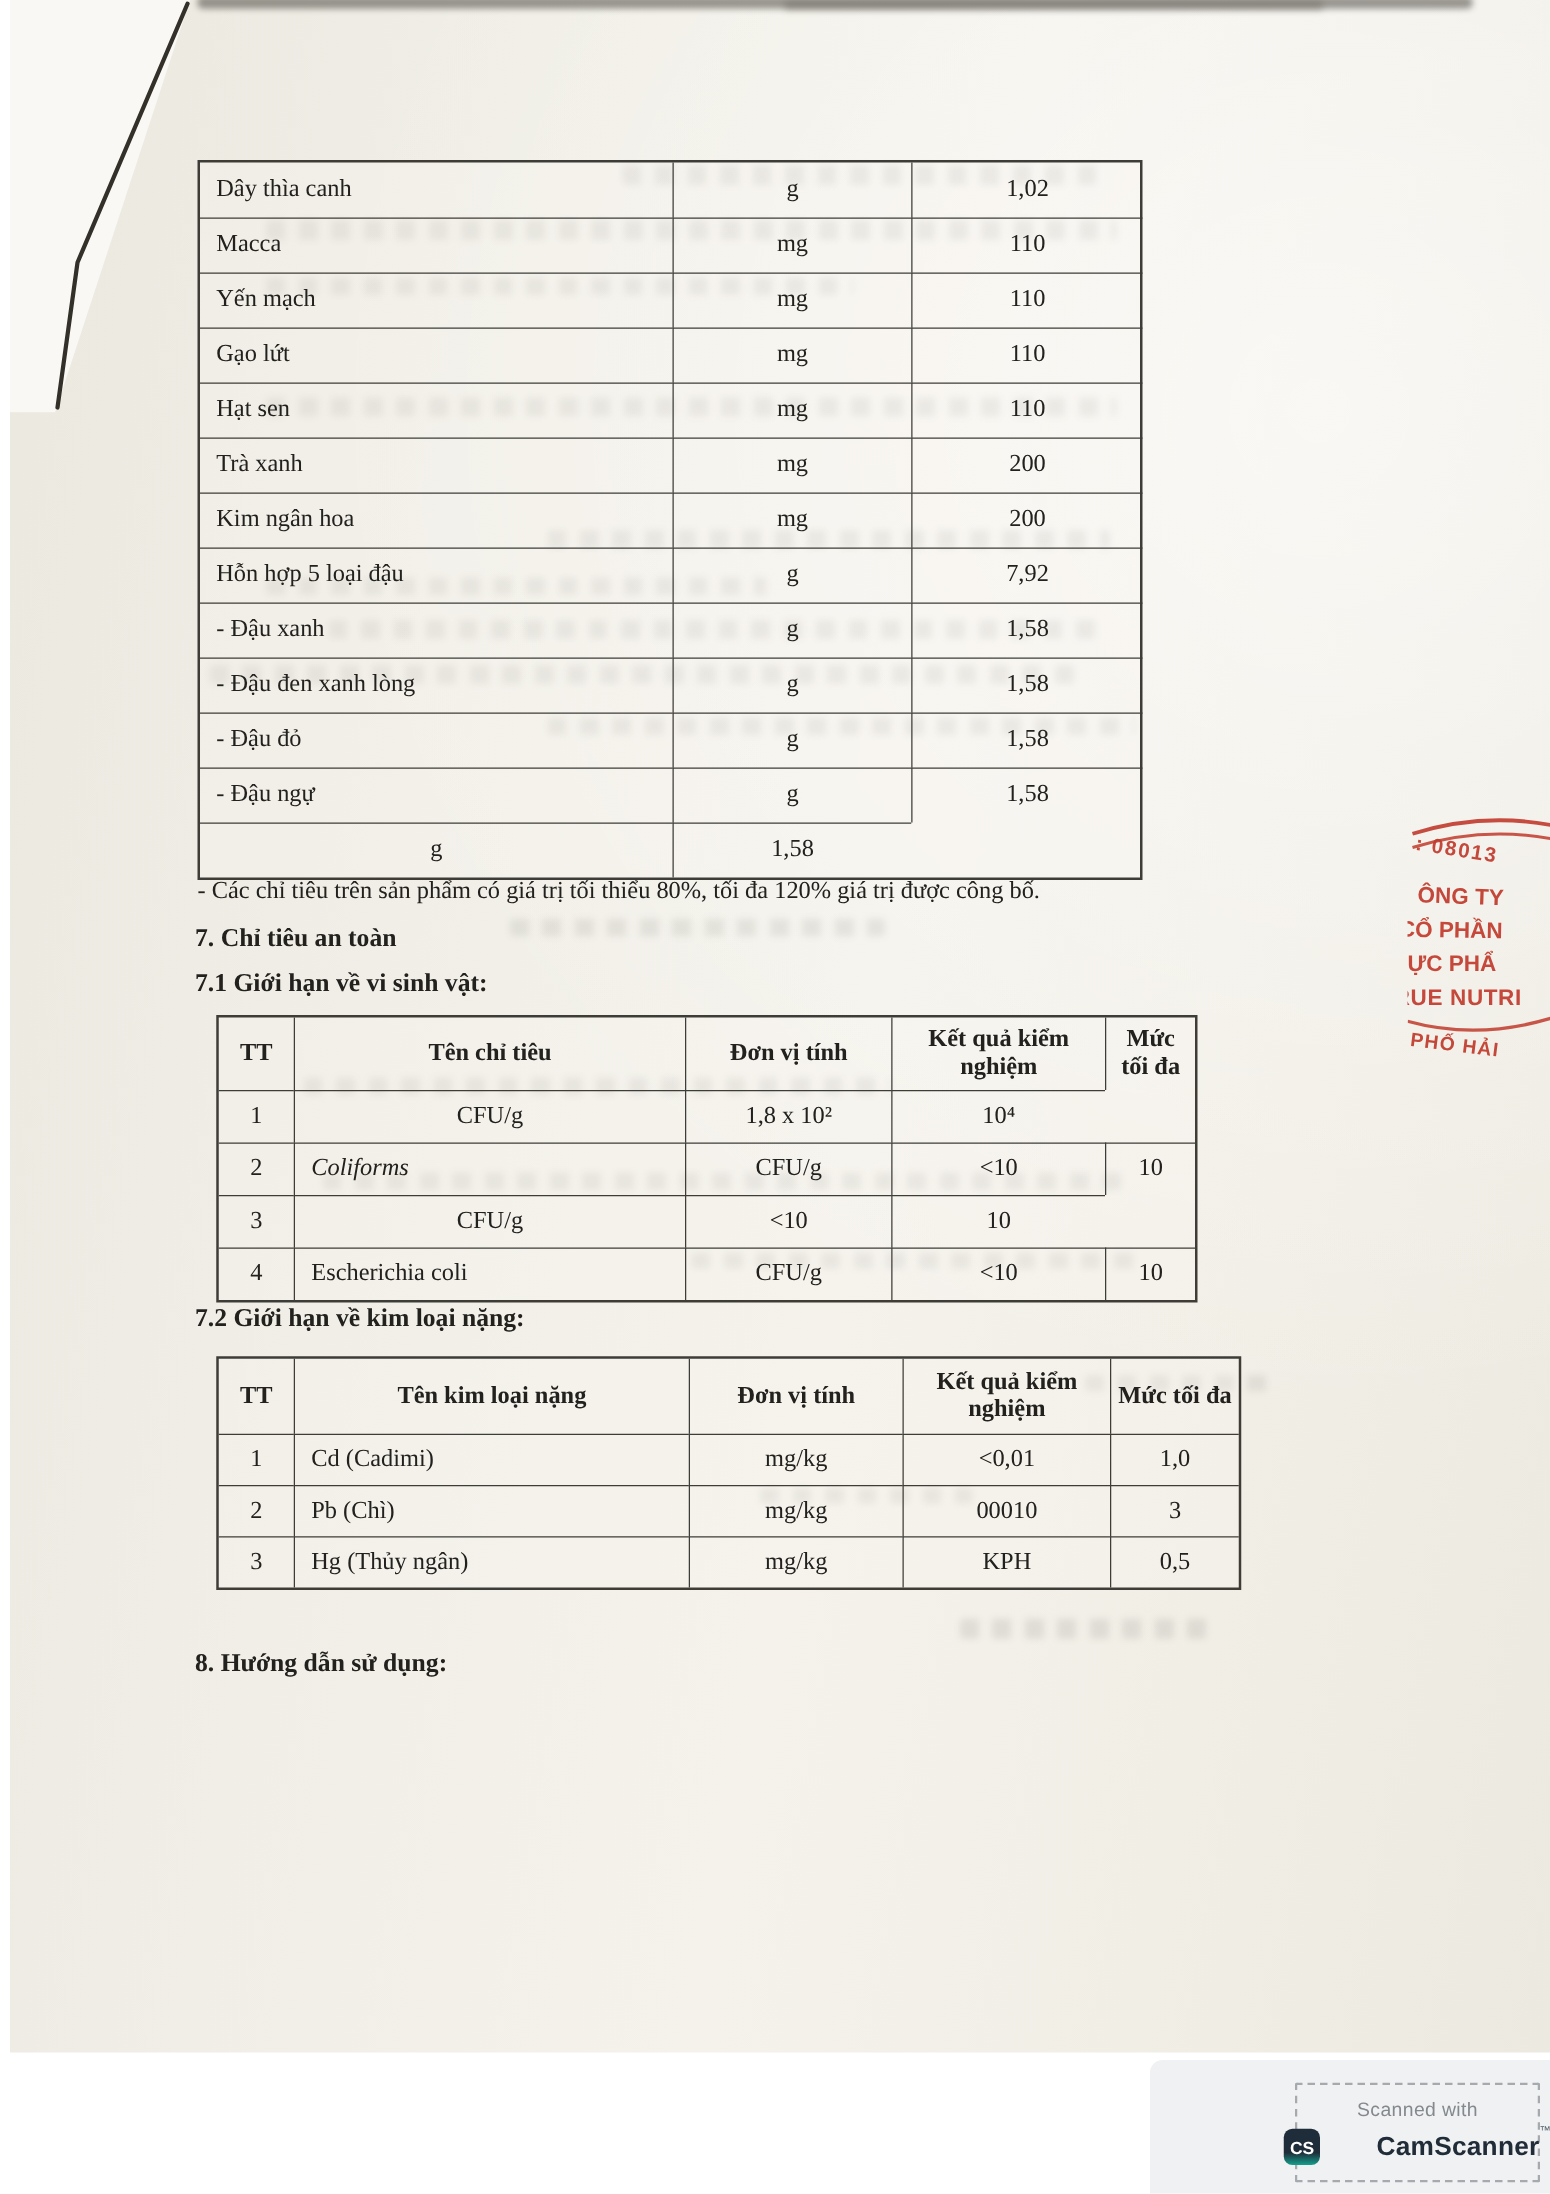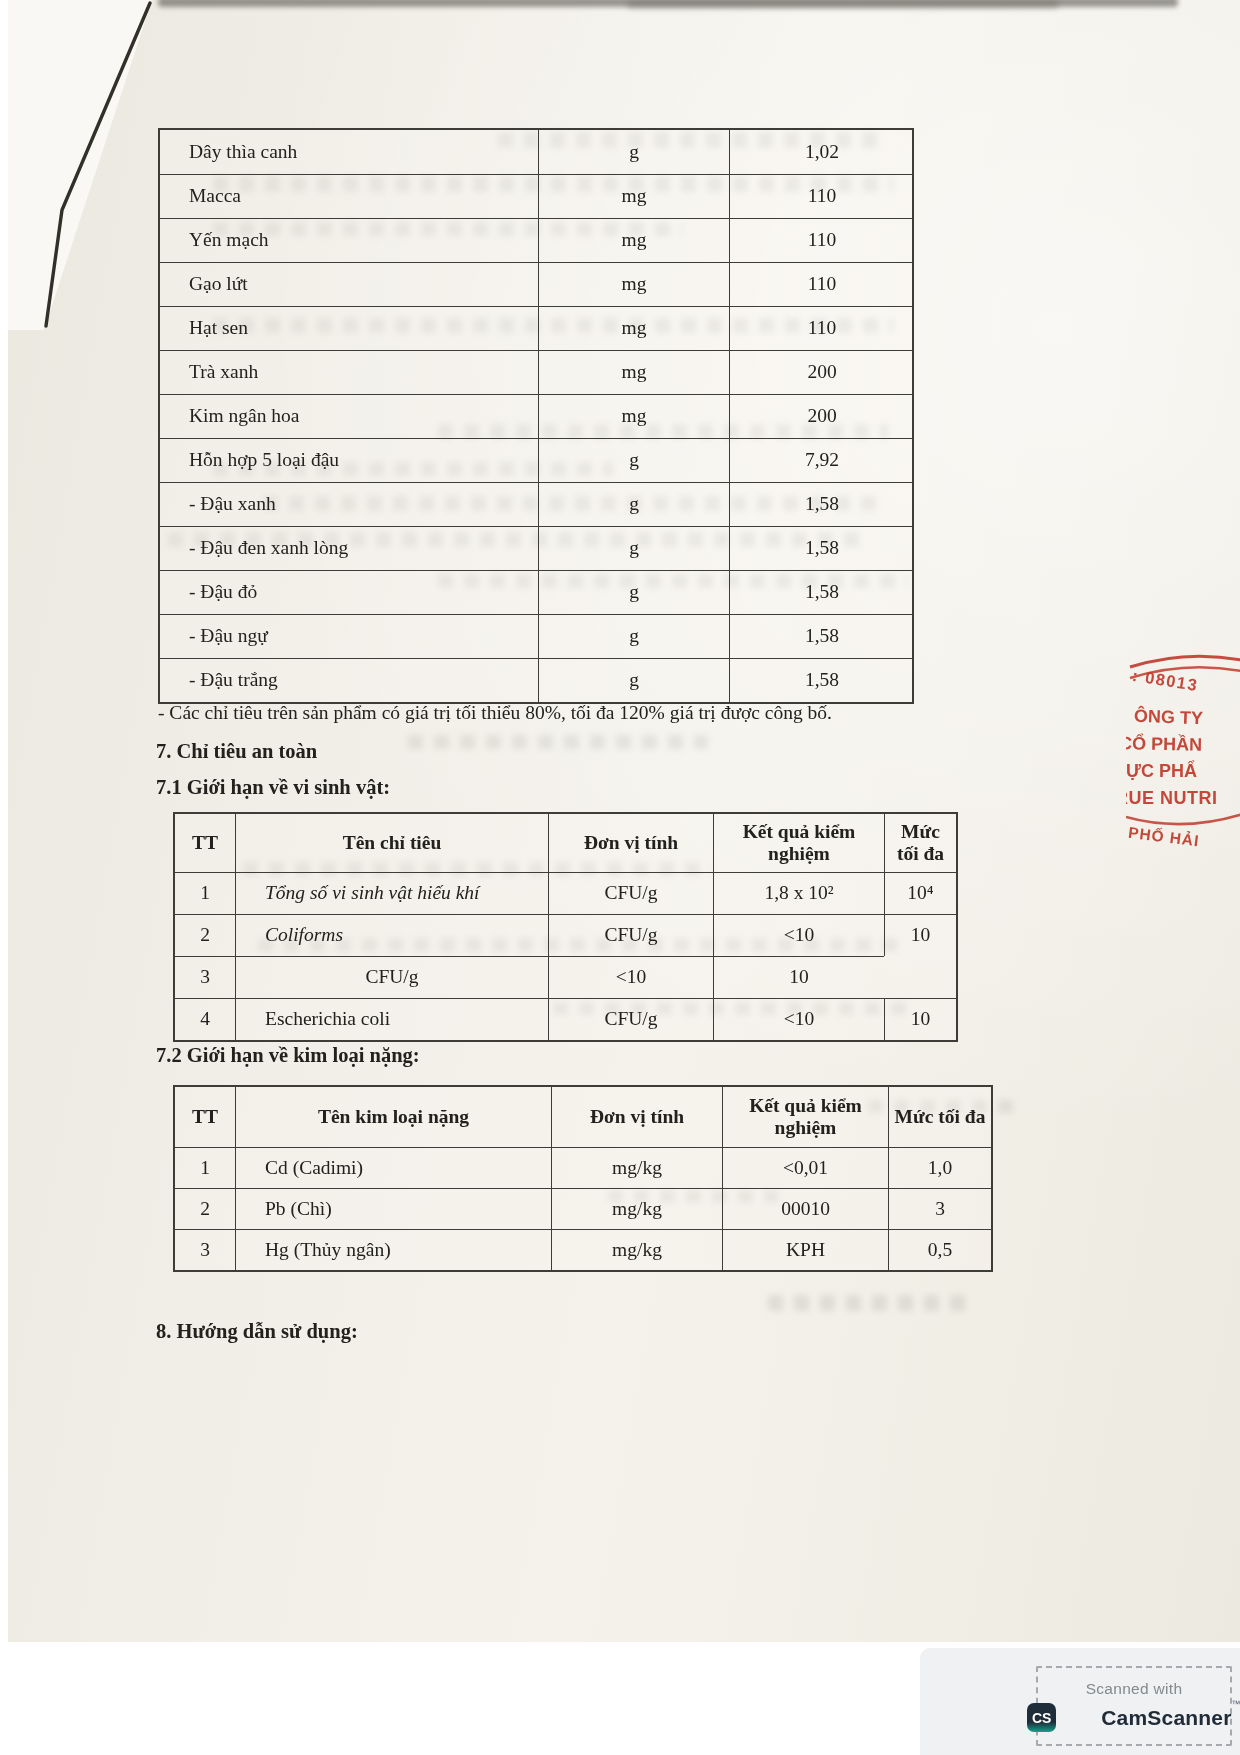--- a/index.html
+++ b/index.html
@@ -31,21 +31,21 @@
   
   .tbl{position:absolute;border:2px solid #3e3c37;box-sizing:border-box;background:rgba(250,249,244,.25);}
   .row{display:grid;}
   .row > div{
     border-left:1.6px solid #3e3c37;border-top:1.6px solid #3e3c37;
     display:flex;align-items:center;justify-content:center;
     box-sizing:border-box;font-size:19.5px;line-height:1.15;text-align:center;
   }
   .row > div:first-child{border-left:none;text-align:center;}
   .row.first > div{border-top:none;}
-  .cell-left{justify-content:flex-start !important;text-align:left !important;padding-left:29px;}
+  .cell-left{justify-content:flex-start !important;text-align:left !important;padding-left:13px;}
   .hdr > div{font-weight:bold;font-size:19.5px;padding:0 4px;}
   .t1-row{grid-template-columns:378px 191px 185px;height:44px;}
   .t71-row{grid-template-columns:60px 313px 165px 171px:74px;}
   .t71-row{grid-template-columns:60px 313px 165px 171px 72px;height:42px;}
   .t71-row.hdr{height:58px;}
   .t72-row{grid-template-columns:60px 316px 171px 166px 103px;height:41px;}
   .t72-row.hdr{height:60px;}
   .it{font-style:italic;}
   
   .note{position:absolute;left:150px;top:702px;width:790px;font-size:19.5px;}
@@ -169,21 +169,20 @@
           <div>1,58</div>
         </div>
 
         <div class="row t1-row">
           <div class="cell-left">- Đậu ngự</div>
           <div>g</div>
           <div>1,58</div>
         </div>
 
         <div class="row t1-row">
-          <div class="cell-left">- Đậu trắng</div>
           <div>g</div>
           <div>1,58</div>
         </div>
       </div>
 
     <div class="note">- Các chỉ tiêu trên sản phẩm có giá trị tối thiểu 80%, tối đa 120% giá trị được công bố.</div>
 
     <div class="heading" style="top:740px;">7. Chỉ tiêu an toàn</div>
     <div class="heading" style="top:776px;">7.1 Giới hạn về vi sinh vật:</div>
 
@@ -191,21 +190,20 @@
       <div class="row t71-row hdr first">
         <div>TT</div>
         <div>Tên chỉ tiêu</div>
         <div>Đơn vị tính</div>
         <div>Kết quả kiểm nghiệm</div>
         <div>Mức tối đa</div>
       </div>
 
         <div class="row t71-row">
           <div>1</div>
-          <div class="cell-left it">Tổng số vi sinh vật hiếu khí</div>
           <div>CFU/g</div>
           <div>1,8 x 10²</div>
           <div>10⁴</div>
         </div>
 
         <div class="row t71-row">
           <div>2</div>
           <div class="cell-left it">Coliforms</div>
           <div>CFU/g</div>
           <div>&lt;10</div>

